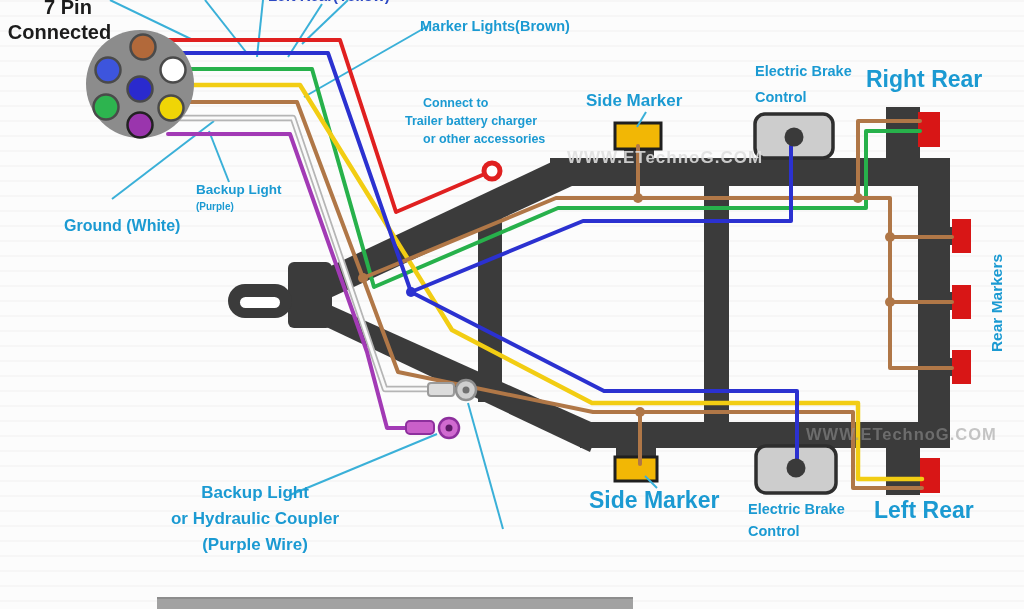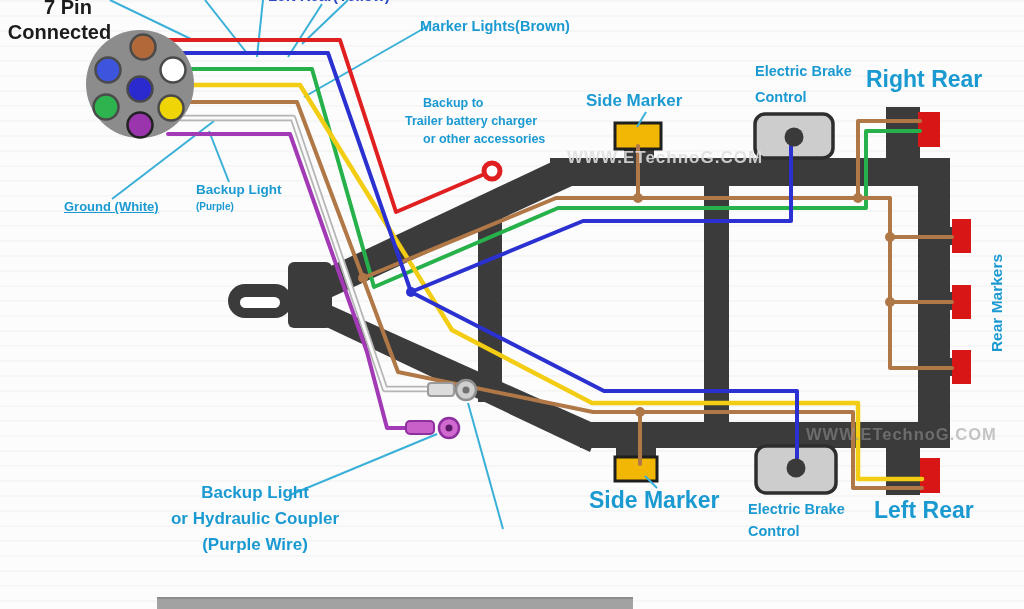--- a/index.html
+++ b/index.html
@@ -148,25 +148,25 @@
     </g>
   </svg>
 
   <div class="lbl black" style="left:28px;top:-4px;width:80px;text-align:center;">7 Pin</div>
   <div class="lbl black" style="left:2px;top:21px;width:115px;text-align:center;">Connected</div>
 
   <div class="lbl navy" style="left:268px;top:-12px;">Left Rear(Yellow)</div>
 
   <div class="lbl med" style="left:420px;top:9px;margin-top:10px;">Marker Lights(Brown)</div>
 
-  <div class="lbl sm" style="left:423px;top:97px;">Backup to</div>
+  <div class="lbl sm" style="left:423px;top:97px;">Connect to</div>
   <div class="lbl sm" style="left:405px;top:115px;">Trailer battery charger</div>
   <div class="lbl sm" style="left:423px;top:133px;">or  other accessories</div>
 
-  <div class="lbl" style="left:64px;top:200px;font-size:13px;text-decoration:underline;">Ground (White)</div>
+  <div class="lbl" style="left:64px;top:217px;font-size:16px;">Ground (White)</div>
   <div class="lbl" style="left:196px;top:183px;font-size:13.5px;">Backup Light</div>
   <div class="lbl" style="left:196px;top:201px;font-size:10px;">(Purple)</div>
 
   <div class="lbl big" style="left:586px;top:92px;font-size:17px;">Side Marker</div>
   <div class="lbl med" style="left:755px;top:64px;">Electric Brake</div>
   <div class="lbl med" style="left:755px;top:90px;">Control</div>
   <div class="lbl big" style="left:866px;top:67px;">Right Rear</div>
 
   <div id="rear-markers-label">Rear Markers</div>
 

